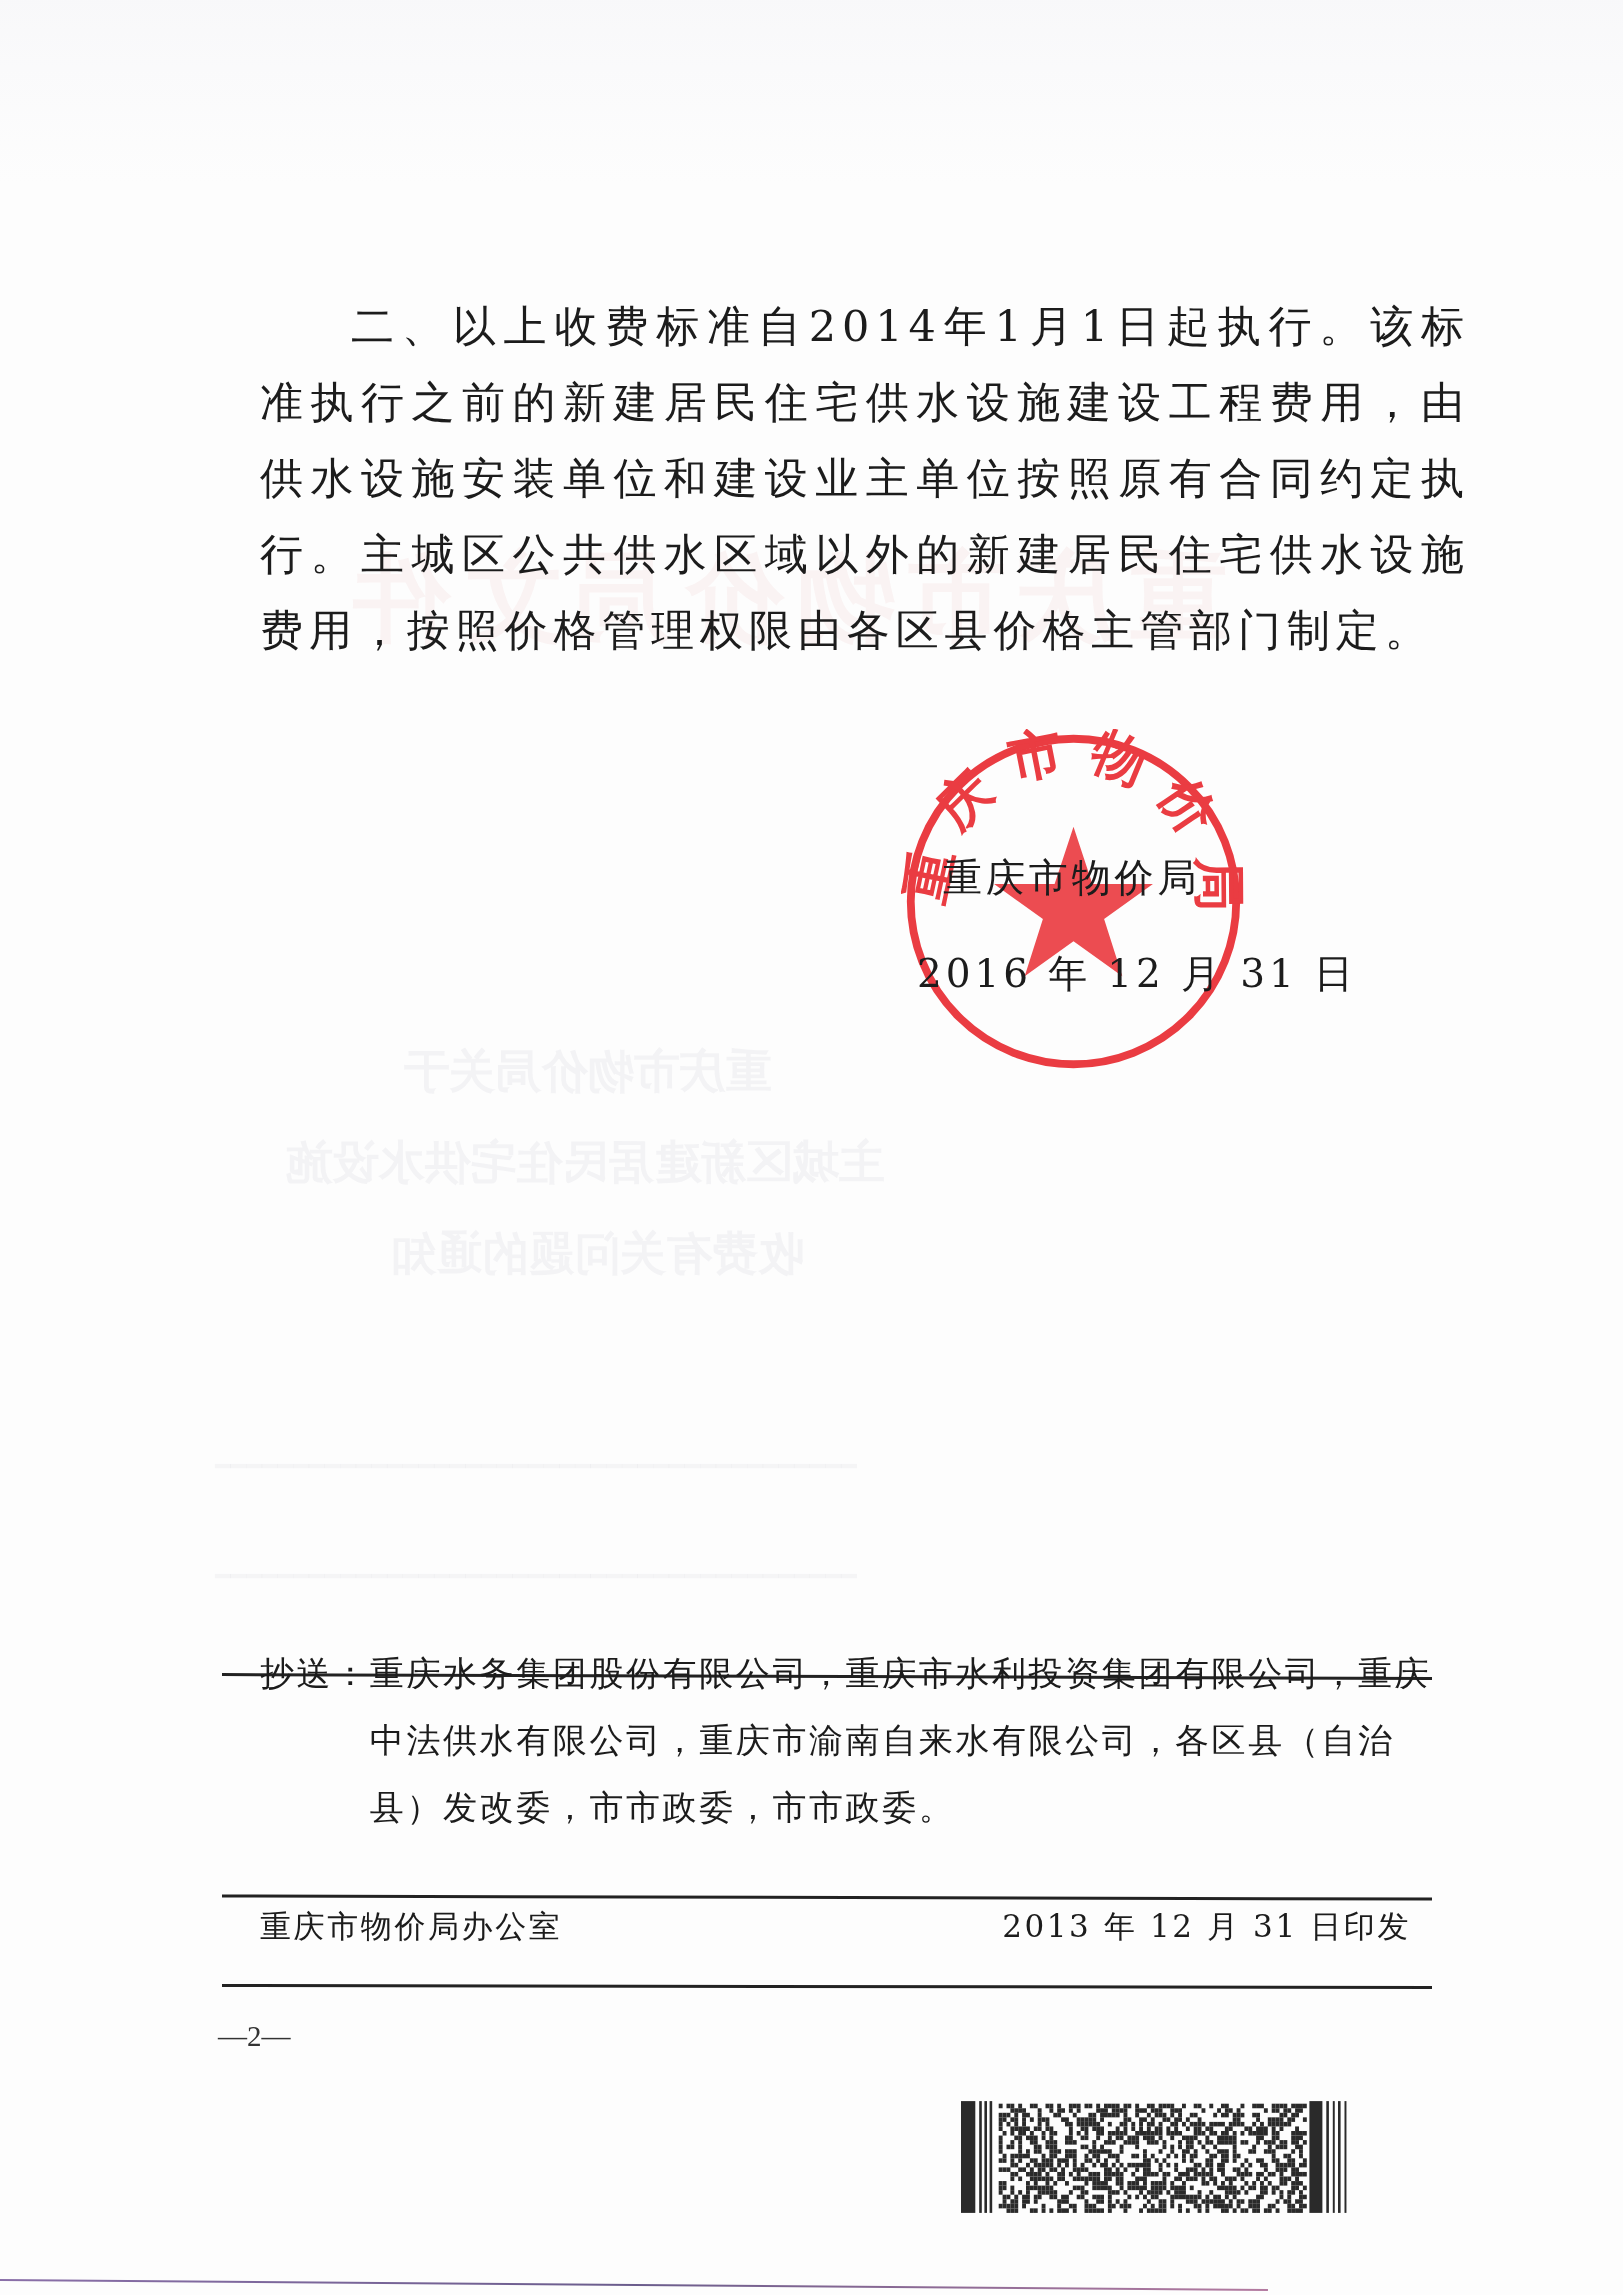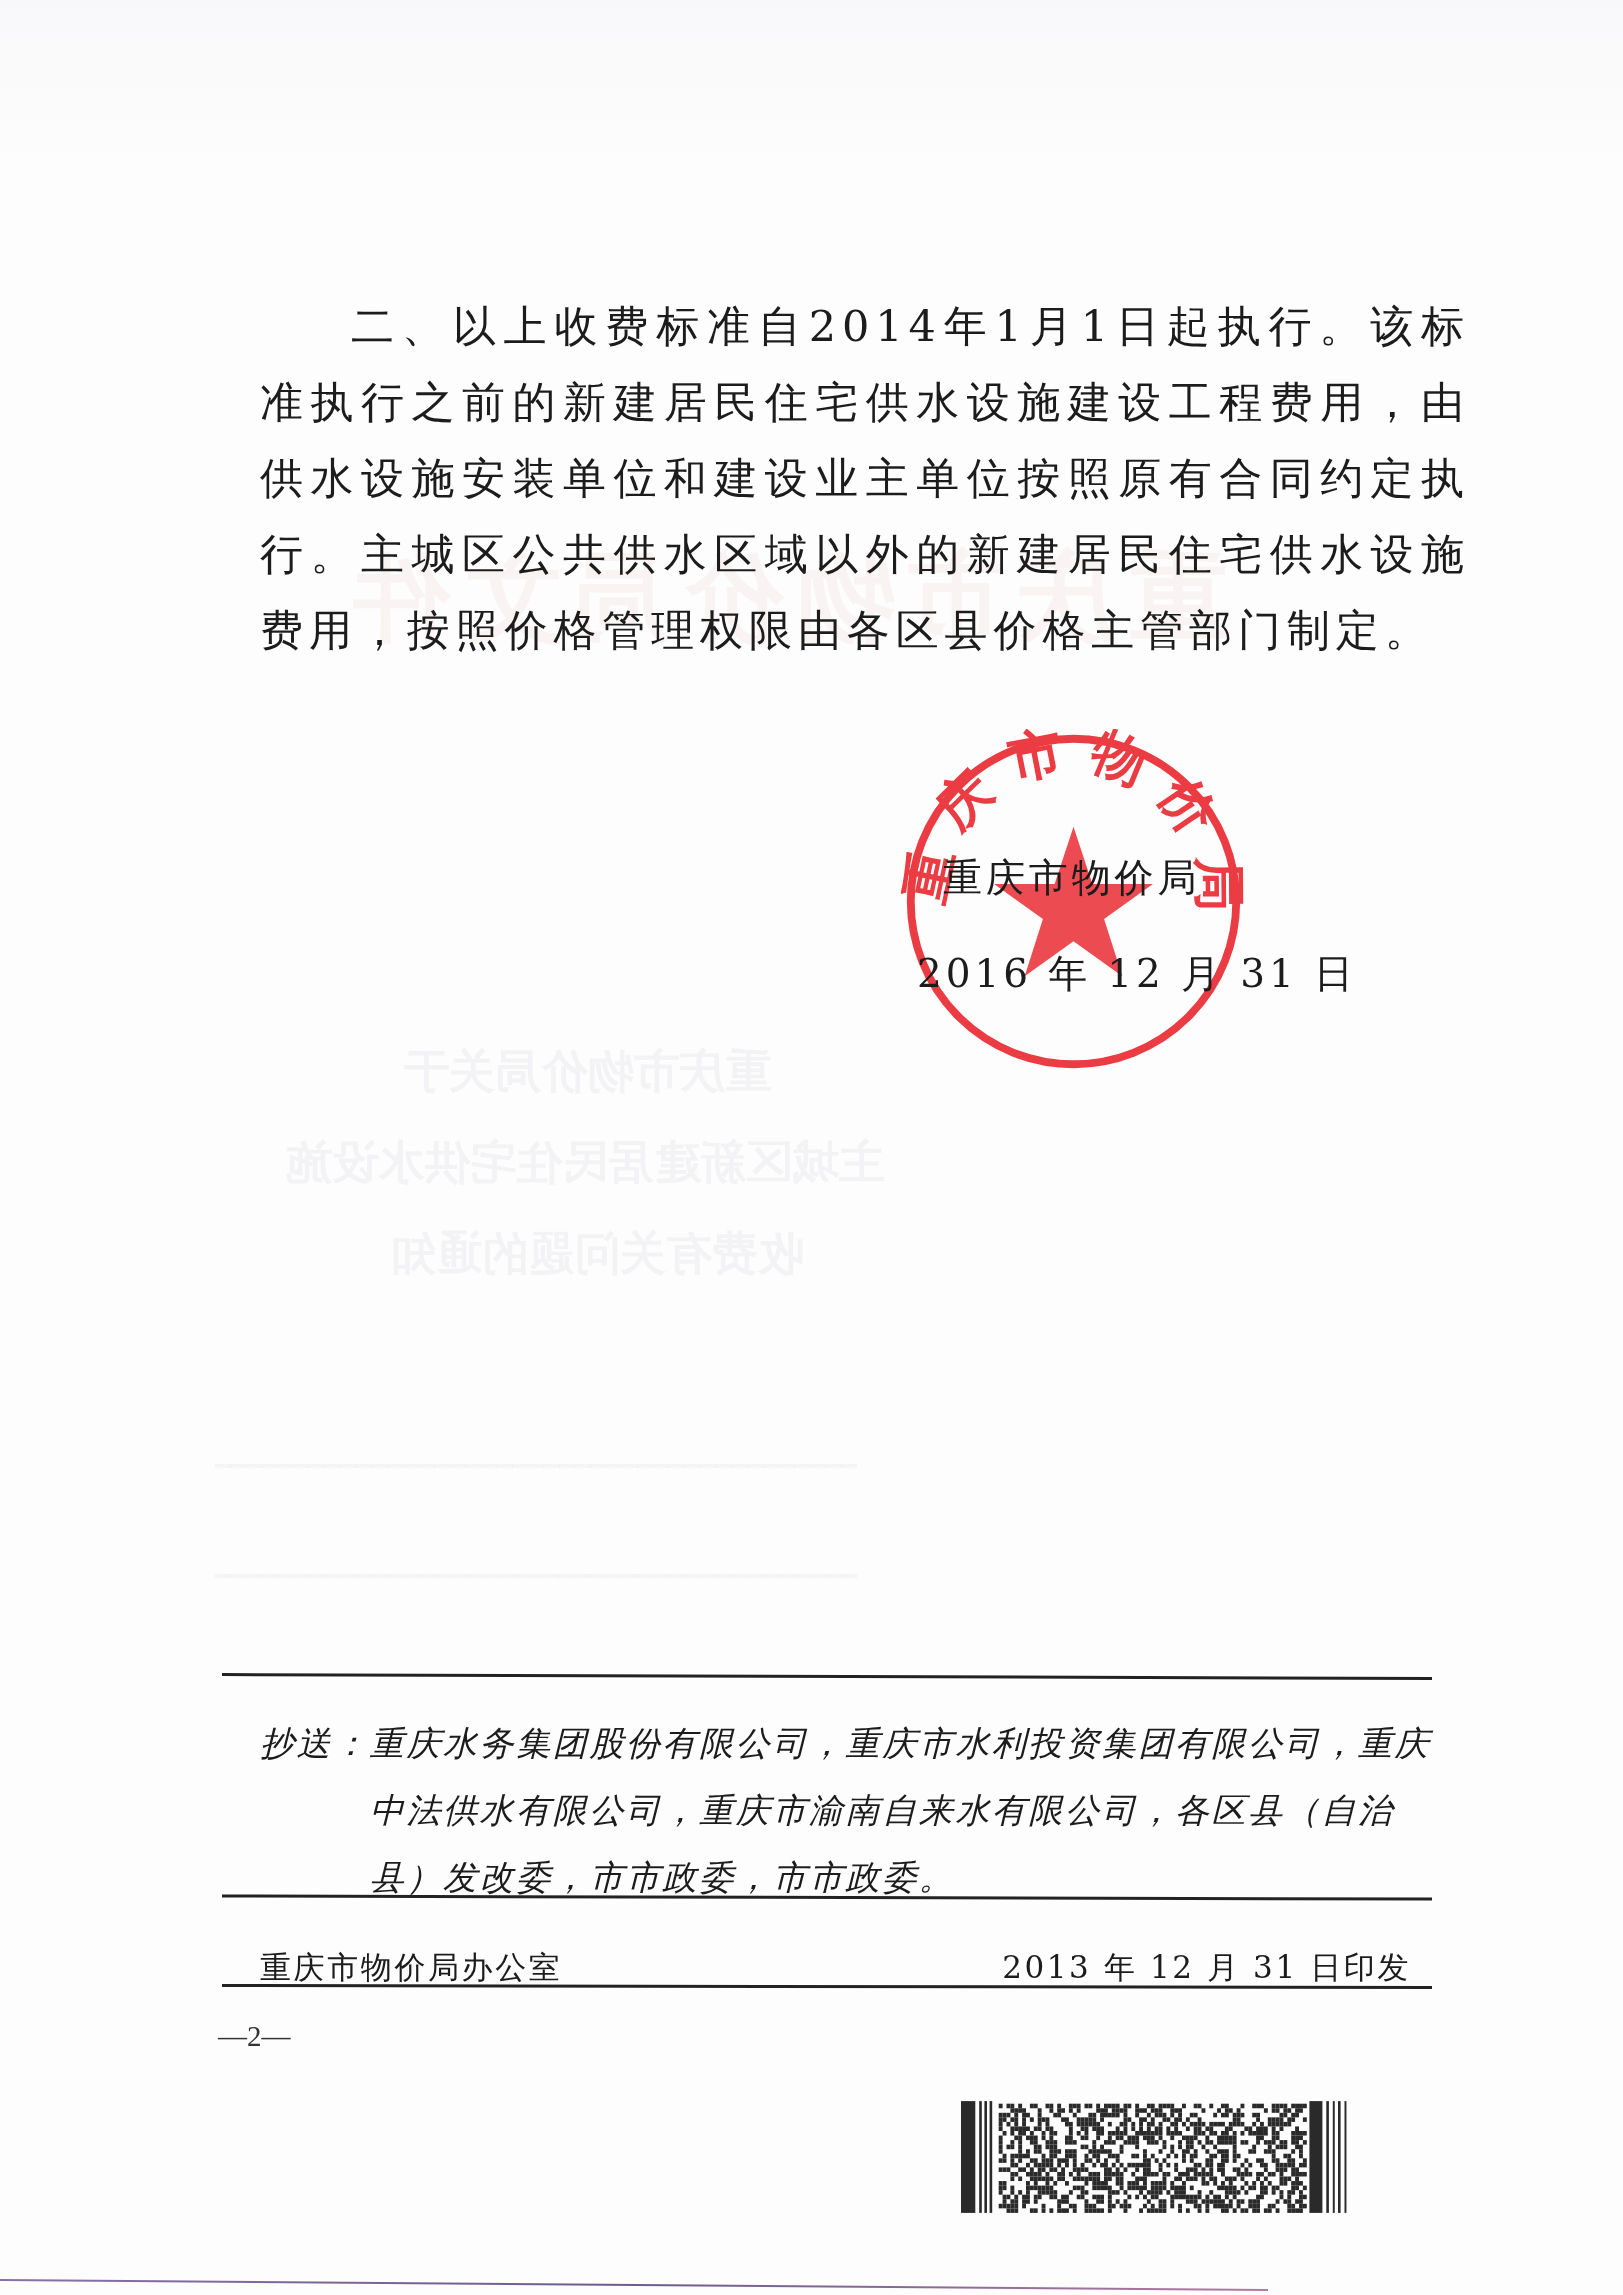--- a/index.html
+++ b/index.html
@@ -77,35 +77,34 @@
       height: 3.3px;
       background: #222;
     }
     .rule.r1 { top: 1675px; transform: rotate(0.18deg); }
     .rule.r2 { top: 1896px; transform: rotate(0.15deg); }
     .rule.r3 { top: 1985px; transform: rotate(0.1deg); }
 
     .cc {
       position: absolute;
       left: 260px;
-      top: 1710px;
+      top: 1640px;
       width: 1184px;
       font-size: 34px;
       line-height: 67px;
       letter-spacing: 2.6px;
-      font-style: italic;
     }
     .cc .cc-row { display: flex; }
     .cc .cc-label { white-space: nowrap; }
     .cc .cc-list { flex: 1; }
 
     .issuer-row {
       position: absolute;
       left: 260px;
-      top: 1947px;
+      top: 1906px;
       width: 1151px;
       display: flex;
       justify-content: space-between;
       font-size: 31px;
       letter-spacing: 2.6px;
       text-align: center;
     }
 
     .page-number {
       position: absolute;

